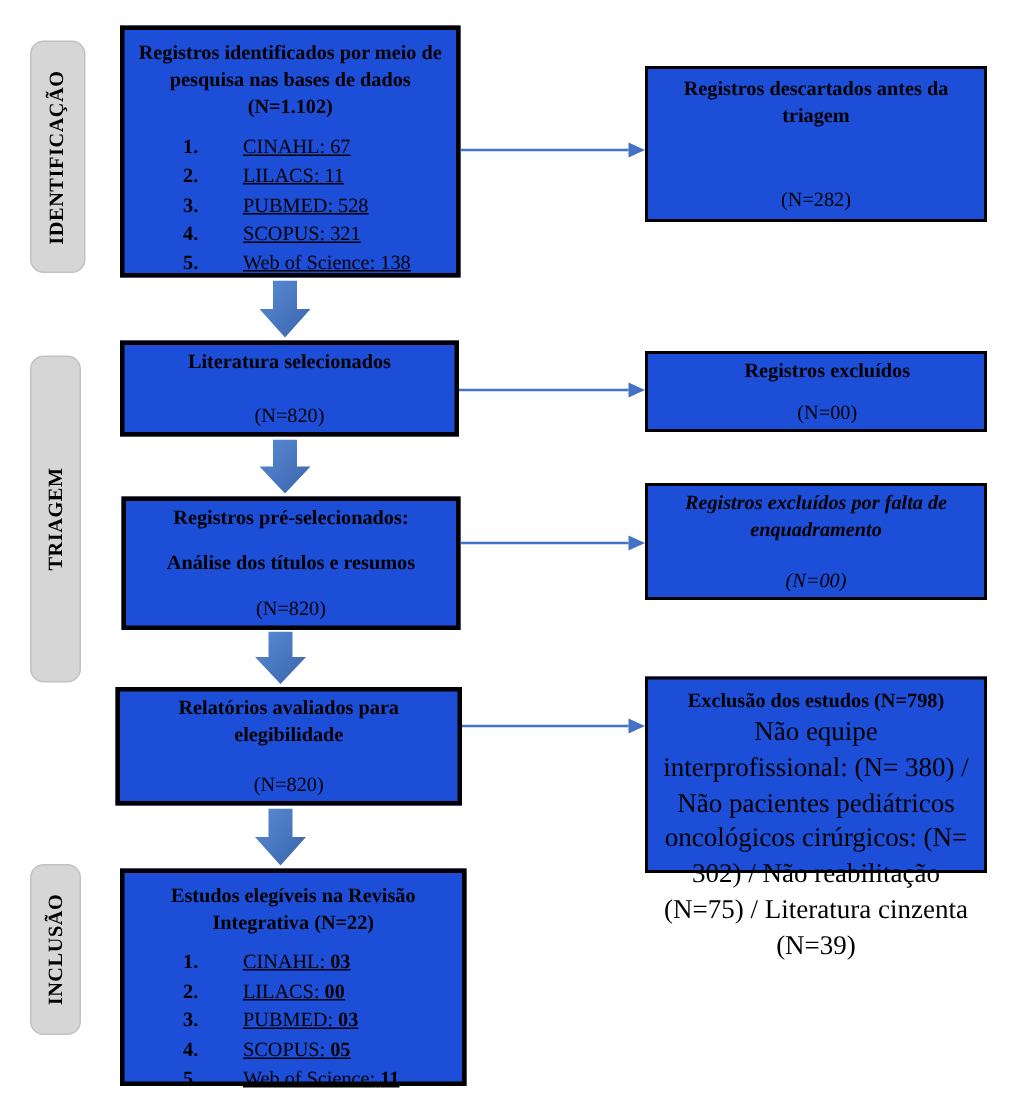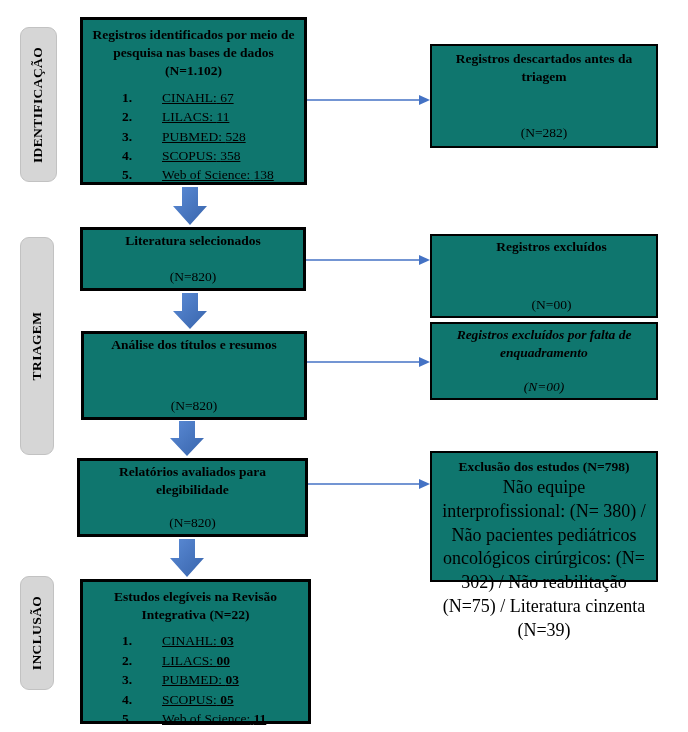--- a/index.html
+++ b/index.html
@@ -26,21 +26,21 @@
   .stage .stage-label {
     transform: rotate(-90deg);
     white-space: nowrap;
     font-weight: bold;
     font-size: 13.5px;
     letter-spacing: 0.4px;
   }
   
   .fbox {
     position: absolute;
-    background: #0f766e;
+    background: #1d4ed8;
     border: 3px solid #000;
     text-align: center;
     font-size: 13.5px;
     line-height: 1.35;
   }
   .fbox.thin { border-width: 2.5px; }
   .box-title { font-weight: bold; }
   .vcenter {
     display: flex;
     flex-direction: column;
@@ -82,38 +82,39 @@
       <div class="li">
           <span class="num">2.</span>
           <span class="lab"><span>LILACS:</span> <span>11</span></span>
         </div>
       <div class="li">
           <span class="num">3.</span>
           <span class="lab"><span>PUBMED:</span> <span>528</span></span>
         </div>
       <div class="li">
           <span class="num">4.</span>
-          <span class="lab"><span>SCOPUS:</span> <span>358</span></span>
+          <span class="lab"><span>SCOPUS:</span> <span>321</span></span>
         </div>
       <div class="li">
           <span class="num">5.</span>
           <span class="lab"><span>Web of Science:</span> <span>138</span></span>
         </div>
     </div>
   </div>
 
   <div class="fbox" style="left:80px; top:227px; width:226px; height:64px;">
     <div class="vcenter">
       <div class="box-title">Literatura selecionados</div>
       <div>(N=820)</div>
     </div>
   </div>
 
   <div class="fbox" style="left:81px; top:331px; width:226px; height:89px;">
     <div class="vcenter">
+      <div class="box-title">Registros pré-selecionados:</div>
       <div class="box-title">Análise dos títulos e resumos</div>
       <div>(N=820)</div>
     </div>
   </div>
 
   <div class="fbox" style="left:77px; top:458px; width:231px; height:79px;">
     <div class="vcenter" style="padding:2px 30px;">
       <div class="box-title">Relatórios avaliados para elegibilidade</div>
       <div>(N=820)</div>
     </div>
@@ -145,21 +146,21 @@
     </div>
   </div>
 
   <div class="fbox thin" style="left:430px; top:44px; width:228px; height:104px;">
     <div class="vcenter" style="padding:4px 12px;">
       <div class="box-title">Registros descartados antes da triagem</div>
       <div>(N=282)</div>
     </div>
   </div>
 
-  <div class="fbox thin" style="left:430px; top:234px; width:228px; height:84px;padding-left:15px;">
+  <div class="fbox thin" style="left:430px; top:234px; width:228px; height:54px;padding-left:15px;">
     <div class="vcenter">
       <div class="box-title">Registros excluídos</div>
       <div>(N=00)</div>
     </div>
   </div>
 
   <div class="fbox thin" style="left:430px; top:322px; width:228px; height:78px;">
     <div class="vcenter" style="padding:2px 16px;font-style:italic;">
       <div class="box-title">Registros excluídos por falta de enquadramento</div>
       <div>(N=00)</div>

